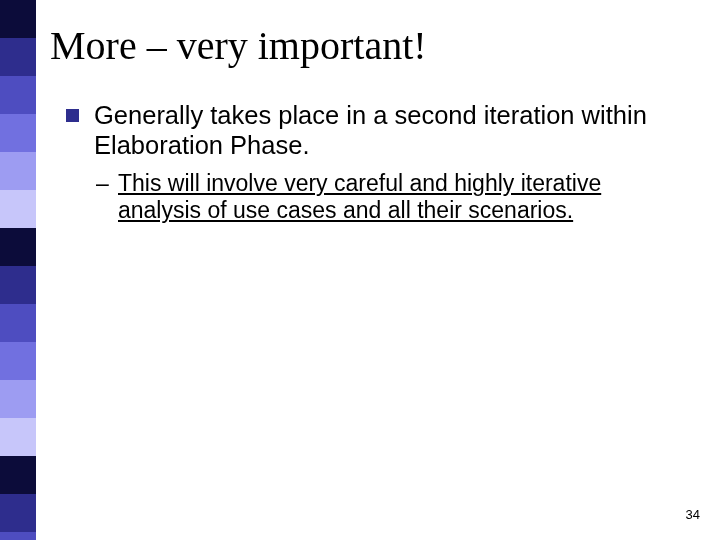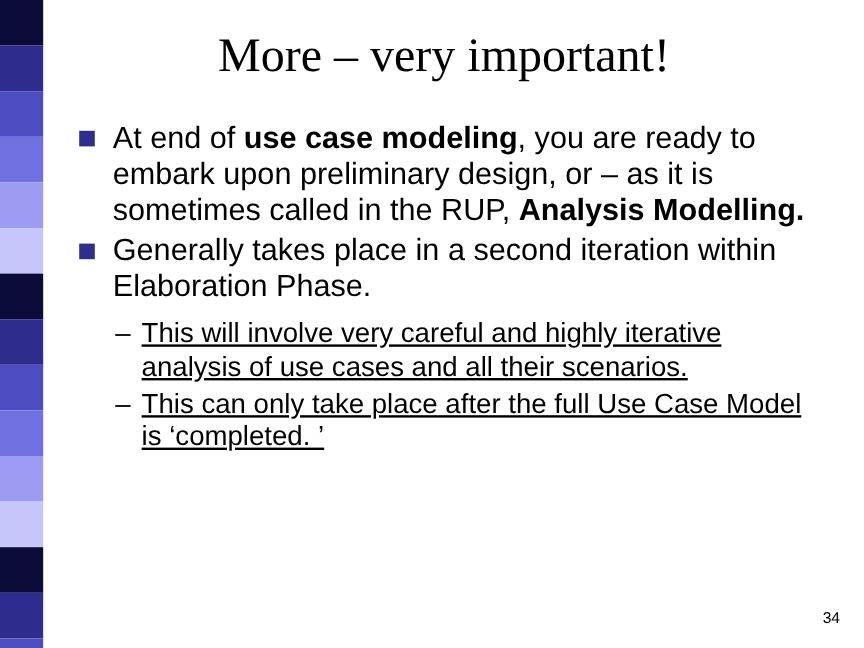--- a/index.html
+++ b/index.html
@@ -20,21 +20,20 @@
     height: 540px;
     display: flex;
     flex-direction: column;
   }
   .side-block {
     width: 36px;
   }
   .title {
     font-family: "Times New Roman", Times, serif;
     font-size: 40px;
-    text-align: center;
     margin: 22px 0 28px 50px;
     width: 640px;
   }
   .content {
     position: absolute;
     left: 66px;
     top: 100px;
     width: 610px;
   }
   ul.top {
@@ -106,25 +105,21 @@
     <div class="side-block" style="background: rgb(12, 12, 58); height: 38px;"></div>
     <div class="side-block" style="background: rgb(46, 45, 141); height: 38px;"></div>
     <div class="side-block" style="background: rgb(78, 77, 192); height: 8px;"></div>
   </div>
 
 <div class="title">More – very important!</div>
 
 <div class="content">
   <ul class="top">
     <li>
-      <span>At end of </span><b>use case modeling</b><span>, you are ready to embark upon preliminary design, or – as it is sometimes called in the RUP, </span><b>Analysis Modelling.</b><span></span>
-    </li>
-    <li>
       <span>Generally takes place in a second iteration within Elaboration Phase.</span>
     </li>
   </ul>
   <ul class="sub">
     <li>This will involve very careful and highly iterative analysis of use cases and all their scenarios.</li>
-    <li>This can only take place after the full Use Case Model is ‘completed. ’</li>
   </ul>
 </div>
 
 <div class="page-num">34</div>
 
 </body></html>

